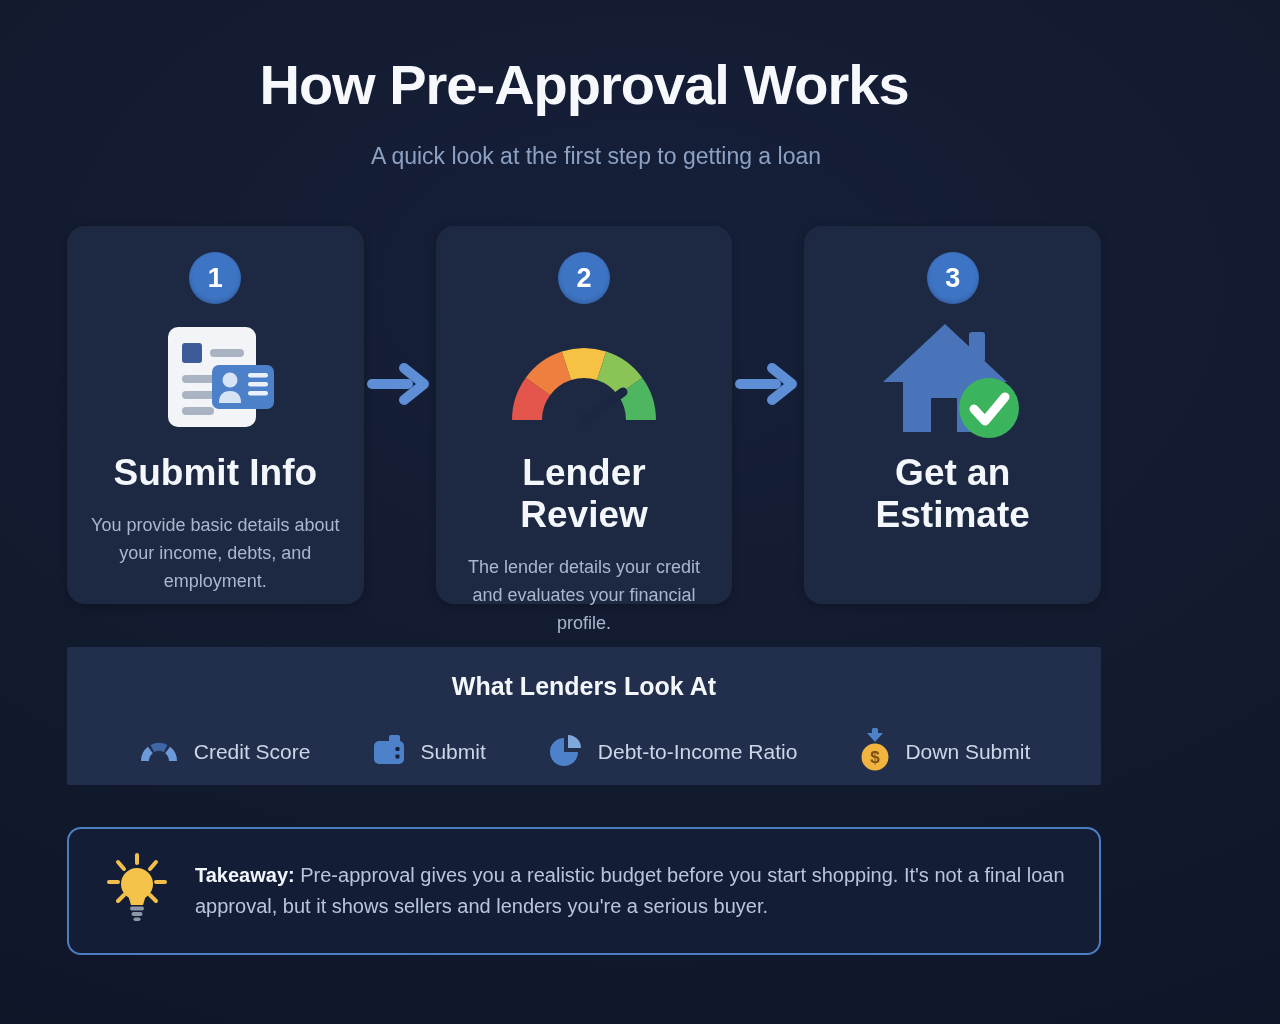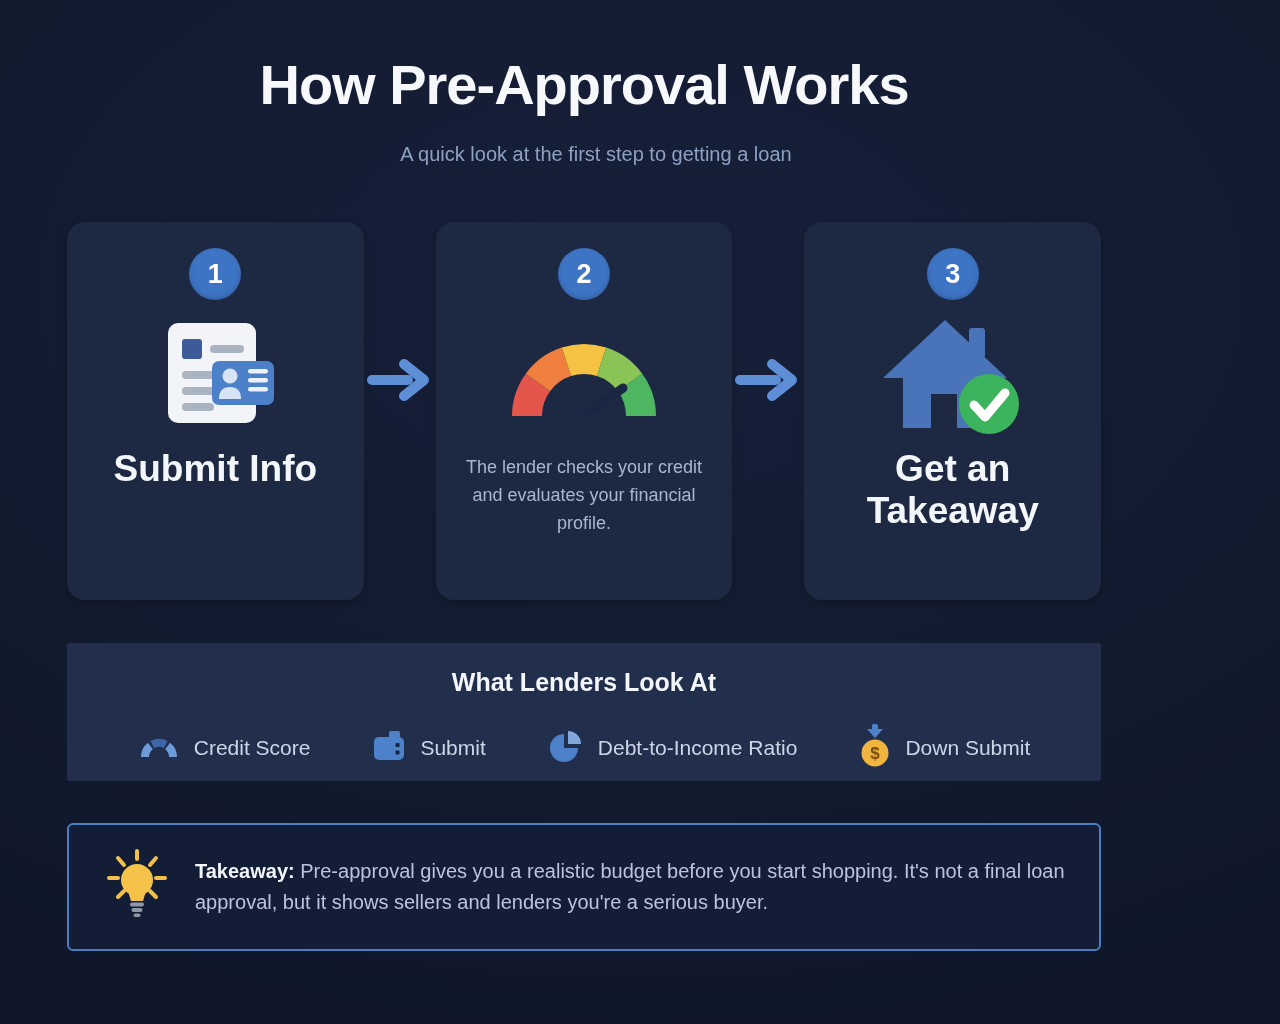--- a/index.html
+++ b/index.html
@@ -9,21 +9,21 @@
     background:radial-gradient(1400px 900px at 50% 28%, #16203a 0%, #121a2e 55%, #0e1527 100%);
   }
   .canvas{position:relative;width:1168px;height:1024px;}
 
   
   .hdr{text-align:center;padding-top:52px;}
   .hdr h1{
     margin:0;font-size:56px;font-weight:700;color:#f6f8fb;letter-spacing:-1px;
   }
   .hdr .sub{
-    margin:26px 0 0;font-size:20px;color:#8da1c3;font-weight:400;padding-left:24px;
+    margin:26px 0 0;font-size:23px;color:#8da1c3;font-weight:400;padding-left:24px;
   }
 
   
   .steps{display:flex;justify-content:space-between;align-items:flex-start;margin:56px 67px 0;}
   .card{
     width:321px;height:378px;box-sizing:border-box;
     background:#1d2942;border-radius:18px;text-align:center;
     padding:26px 20px 0;box-shadow:0 2px 10px rgba(0,0,0,.25);
   }
   .badge{
@@ -44,21 +44,21 @@
     background:#212e4c;border-radius:2px;text-align:center;padding-top:25px;
   }
   .lenders h2{margin:0;font-size:25px;font-weight:700;color:#f3f6fa;}
   .lender-items{display:flex;justify-content:center;align-items:center;gap:62px;margin-top:27px;}
   .lender-item{display:flex;align-items:center;gap:14px;}
   .lender-item .lbl{font-size:21px;color:#ccd6e6;}
 
   
   .takeaway{
     margin:42px 67px 0;height:128px;box-sizing:border-box;
-    border:2px solid #4c7dc1;border-radius:6px;background:#131e36;
+    border:2px solid #4c7dc1;border-radius:14px;background:#131e36;
     display:flex;align-items:center;gap:26px;padding:0 34px 0 36px;
   }
   .takeaway p{margin:0;font-size:20px;line-height:31px;color:#b9c5da;}
   .takeaway strong{color:#f2f6fb;font-weight:700;}
 </style>
 </head>
 <body>
 
 <div class="canvas">
 
@@ -81,20 +81,21 @@
           <rect x="26" y="82" width="32" height="8" rx="4" fill="#aab3c2"></rect>
           <rect x="56" y="40" width="62" height="44" rx="7" fill="#4c80c8"></rect>
           <circle cx="74" cy="55" r="7.5" fill="#d6e4f6"></circle>
           <path d="M63,78 Q63,66 74,66 Q85,66 85,78 Z" fill="#d6e4f6"></path>
           <rect x="92" y="48" width="20" height="4.5" rx="2.2" fill="#eaf1fb"></rect>
           <rect x="92" y="57" width="20" height="4.5" rx="2.2" fill="#eaf1fb"></rect>
           <rect x="92" y="66" width="20" height="4.5" rx="2.2" fill="#eaf1fb"></rect>
         </svg>
       </div>
       <h2>Submit Info</h2>
+      <p>You provide basic details about your income, debts, and employment.</p>
     </div>
 
     <div class="arrow-cell">
       <svg width="72" height="48" viewBox="0 0 72 48" aria-hidden="true">
         <line x1="8" y1="24" x2="44" y2="24" stroke="#5d8ed6" stroke-width="10" stroke-linecap="round"></line>
         <polyline points="40,8 60,24 40,40" fill="none" stroke="#5d8ed6" stroke-width="10" stroke-linecap="round" stroke-linejoin="round"></polyline>
       </svg>
     </div>
 
     <div class="card">
@@ -102,42 +103,43 @@
       <div class="icon-wrap">
         <svg width="150" height="94" viewBox="0 0 150 94" aria-hidden="true">
           <path d="M18,88 A57,57 0 0 1 28.9,54.5" fill="none" stroke="#e4554b" stroke-width="30"></path>
           <path d="M28.9,54.5 A57,57 0 0 1 57.4,33.8" fill="none" stroke="#ee7f3e" stroke-width="30"></path>
           <path d="M57.4,33.8 A57,57 0 0 1 92.6,33.8" fill="none" stroke="#f6c244" stroke-width="30"></path>
           <path d="M92.6,33.8 A57,57 0 0 1 121.1,54.5" fill="none" stroke="#8bc456" stroke-width="30"></path>
           <path d="M121.1,54.5 A57,57 0 0 1 132,88" fill="none" stroke="#4eb660" stroke-width="30"></path>
           <line x1="75" y1="88" x2="114" y2="60" stroke="#1b2742" stroke-width="9" stroke-linecap="round"></line>
         </svg>
       </div>
-      <p>The lender checks your credit and evaluates your financial profile.</p>
+      <h2>Lender Review</h2>
+      <p>The lender details your credit and evaluates your financial profile.</p>
     </div>
 
     <div class="arrow-cell">
       <svg width="72" height="48" viewBox="0 0 72 48" aria-hidden="true">
         <line x1="8" y1="24" x2="44" y2="24" stroke="#5d8ed6" stroke-width="10" stroke-linecap="round"></line>
         <polyline points="40,8 60,24 40,40" fill="none" stroke="#5d8ed6" stroke-width="10" stroke-linecap="round" stroke-linejoin="round"></polyline>
       </svg>
     </div>
 
     <div class="card">
       <div class="badge">3</div>
       <div class="icon-wrap">
         <svg width="140" height="122" viewBox="0 0 140 122" aria-hidden="true">
           <rect x="86" y="14" width="16" height="30" rx="3" fill="#4a74ba"></rect>
           <path d="M0,64 L62,6 L124,64 Z" fill="#4a74ba"></path>
           <path d="M20,54 h84 v60 h-30 v-34 h-26 v34 h-28 Z" fill="#4a74ba"></path>
           <circle cx="106" cy="90" r="30" fill="#3cb35d"></circle>
           <polyline points="91,91 102,103 122,79" fill="none" stroke="#ffffff" stroke-width="9" stroke-linecap="round" stroke-linejoin="round"></polyline>
         </svg>
       </div>
-      <h2>Get an Takeaway</h2>
+      <h2>Get an Estimate</h2>
     </div>
 
   </div>
 
   <div class="lenders">
     <h2>What Lenders Look At</h2>
     <div class="lender-items">
 
       <div class="lender-item">
         <span>

